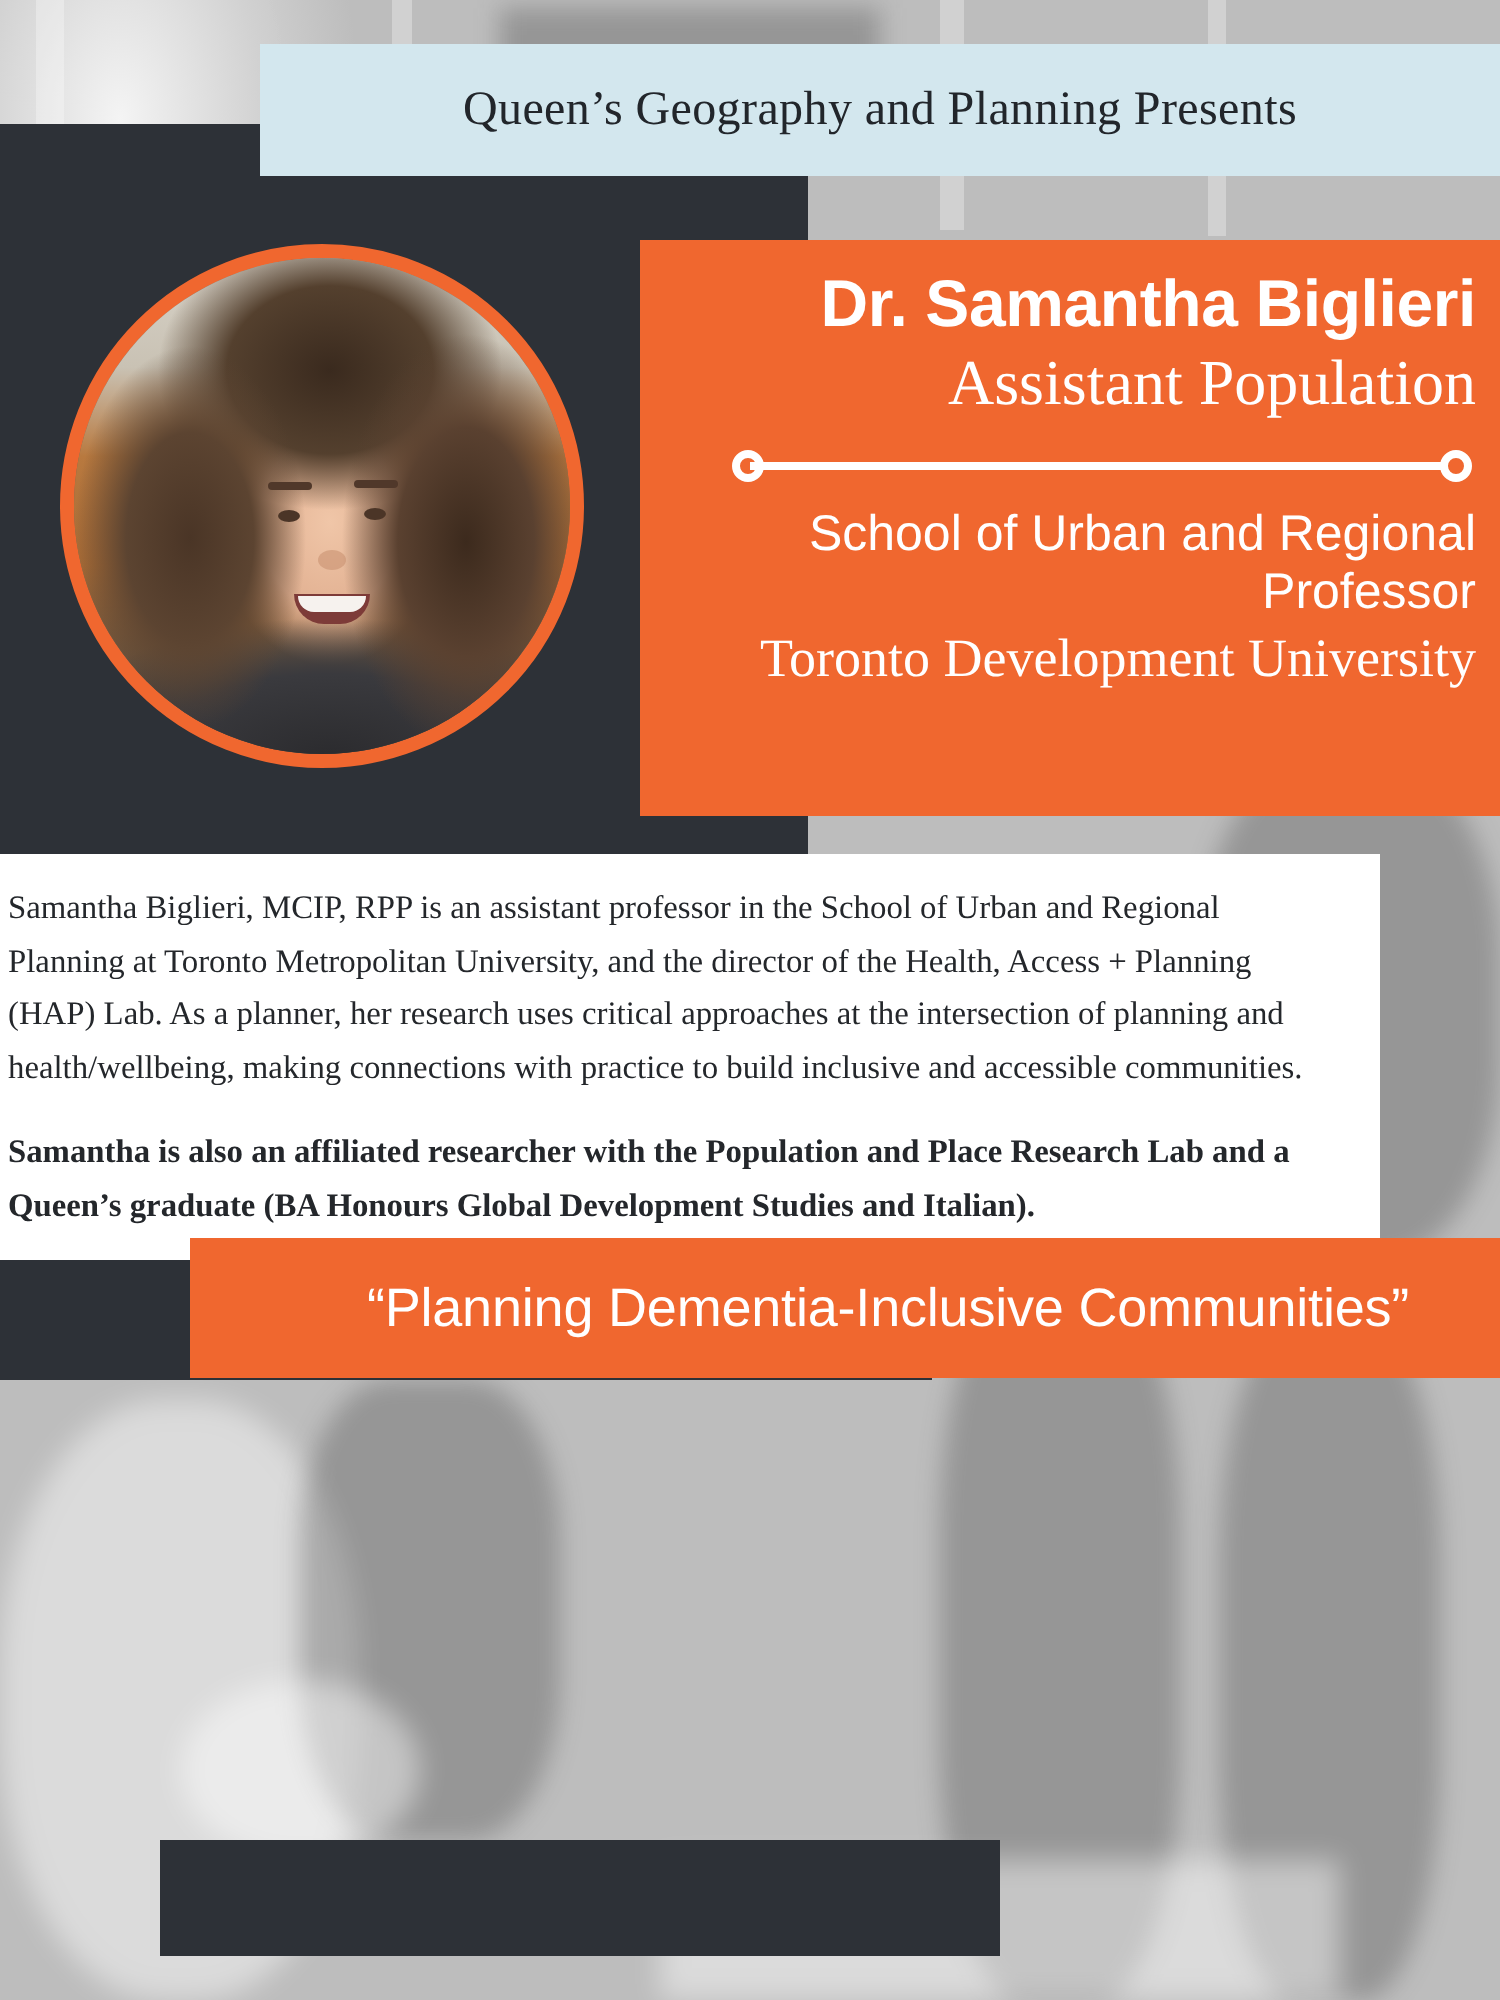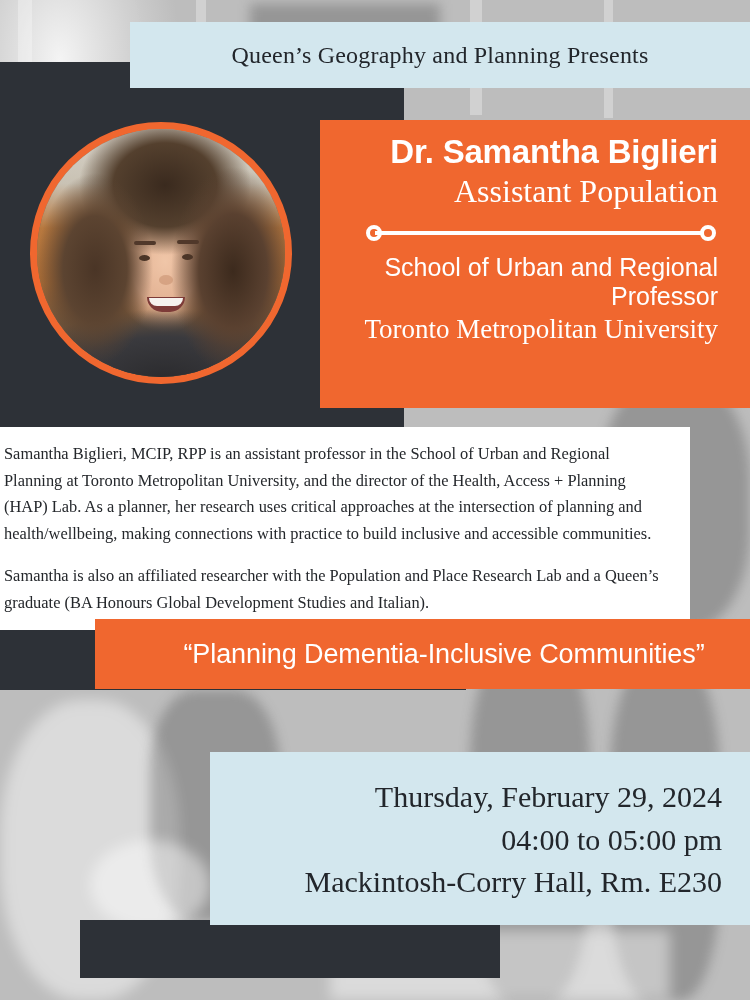--- a/index.html
+++ b/index.html
@@ -115,21 +115,21 @@
   .p-nose { position: absolute; left: 122px; top: 146px; width: 14px; height: 10px;
             border-radius: 50%; background: rgba(198,142,110,0.55); }
 
   
   .speaker-block {
     position: absolute;
     left: 320px; top: 120px;
     width: 430px; height: 288px;
     background: #f0672f;
     box-sizing: border-box;
-    padding: 14px 32px 10px 22px;
+    padding: 14px 12px 10px 22px;
     text-align: right;
   }
   .speaker-name {
     font-family: "Liberation Sans", sans-serif;
     font-weight: bold;
     font-size: 33px;
     color: #ffffff;
     line-height: 1.12;
     letter-spacing: -0.2px;
   }
@@ -185,21 +185,21 @@
     box-sizing: border-box;
     padding: 14px 20px 10px 4px;
   }
   .bio-paragraph {
     font-family: "Liberation Serif", serif;
     font-size: 16.4px;
     line-height: 1.63;
     color: #24272b;
     margin: 0 0 15px 0;
   }
-  .bio-paragraph:last-child { margin-bottom: 12px; }
+  .bio-paragraph:last-child { margin-bottom: 12px; font-weight: bold; }
 
   
   .talk-bar {
     position: absolute;
     left: 95px; top: 619px;
     width: 698px; height: 70px;
     background: #f0672f;
     display: flex;
     align-items: center;
     justify-content: center;
@@ -274,31 +274,26 @@
     <div class="speaker-name">Dr. Samantha Biglieri</div>
     <div class="speaker-role">Assistant Population</div>
 
     <div class="divider">
       <div class="divider-dot left"></div>
       <div class="divider-line"></div>
       <div class="divider-dot right"></div>
     </div>
 
     <div class="speaker-dept">School of Urban and Regional Professor</div>
-    <div class="speaker-univ">Toronto Metropolitan University</div>
+    <div class="speaker-univ">Toronto Development University</div>
   </div>
 
   <div class="bio-panel">
     <p class="bio-paragraph">Samantha Biglieri, MCIP, RPP is an assistant professor in the School of Urban and Regional Planning at Toronto Metropolitan University, and the director of the Health, Access + Planning (HAP) Lab. As a planner, her research uses critical approaches at the intersection of planning and health/wellbeing, making connections with practice to build inclusive and accessible communities.</p>
     <p class="bio-paragraph">Samantha is also an affiliated researcher with the Population and Place Research Lab and a Queen’s graduate (BA Honours Global Development Studies and Italian).</p>
   </div>
 
   <div class="talk-bar">
     <div class="talk-title">“Planning Dementia-Inclusive Communities”</div>
   </div>
 
-  <div class="event-panel">
-    <div class="event-line">Thursday, February 29, 2024</div>
-    <div class="event-line">04:00 to 05:00 pm</div>
-    <div class="event-line">Mackintosh-Corry Hall, Rm. E230</div>
-  </div>
 
 </div>
 
 </body></html>

